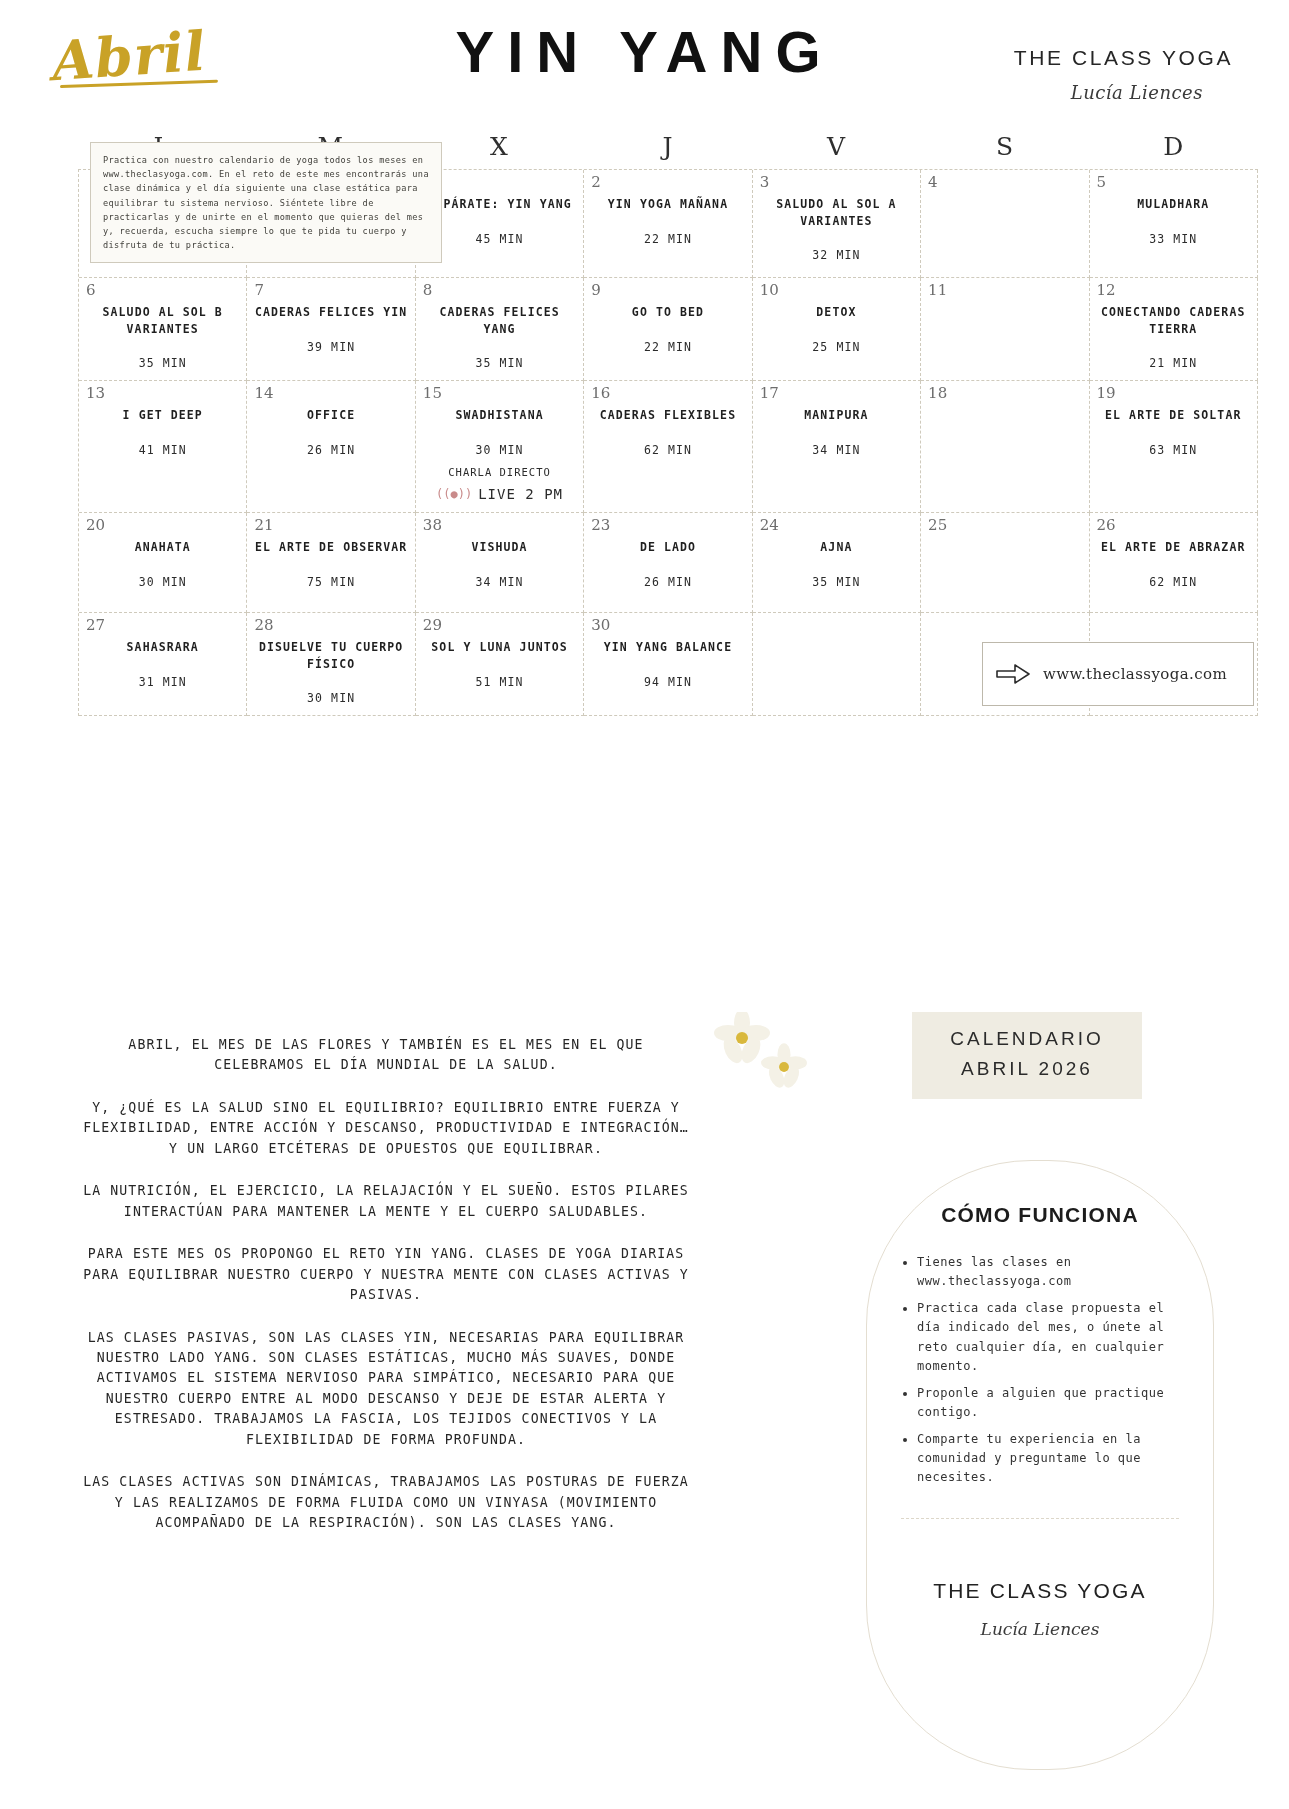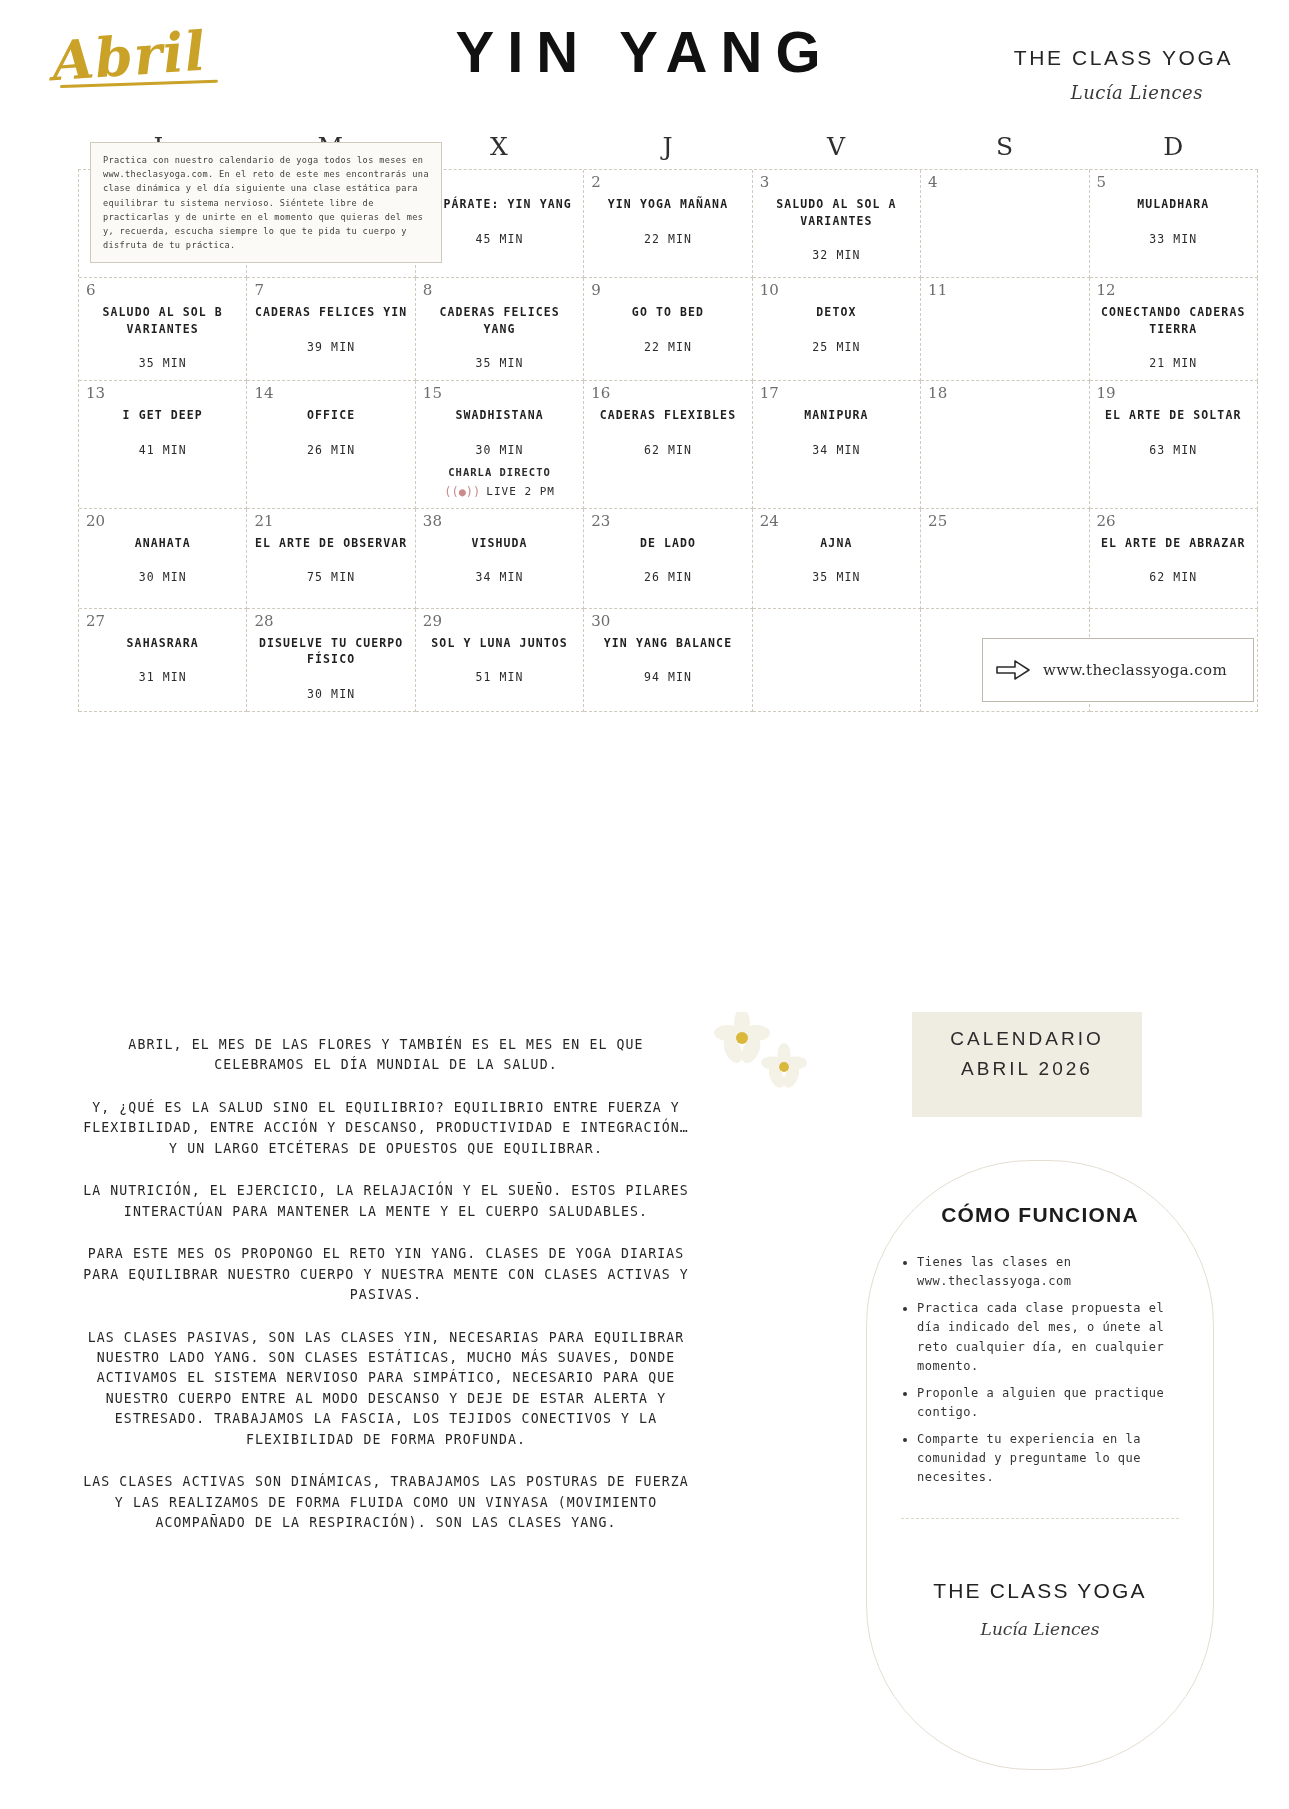--- a/index.html
+++ b/index.html
@@ -135,37 +135,37 @@
     letter-spacing: 1.1px;
     color: #2b2b2b;
     margin-top: 18px;
   }
   .live-block {
     margin-top: 7px;
     text-align: center;
   }
   .live-title {
     font-size: 10.5px;
-    font-weight: bold;
+    font-weight: normal;
     letter-spacing: 1px;
   }
   .live-row {
     margin-top: 3px;
     display: flex;
     align-items: center;
     justify-content: center;
     gap: 6px;
   }
   .live-icon {
     color: #c98b8b;
     font-size: 12px;
     line-height: 1;
   }
   .live-time {
-    font-size: 11px;
+    font-size: 14px;
     letter-spacing: 1px;
   }
 
   
   .note-box {
     position: absolute;
     left: 12px;
     top: 10px;
     width: 352px;
     box-sizing: border-box;
@@ -232,21 +232,21 @@
     height: 90px;
   }
 
   .cal-label {
     position: absolute;
     left: 912px;
     top: 12px;
     width: 230px;
     box-sizing: border-box;
     background: #efece2;
-    padding: 12px 8px 32px 8px;
+    padding: 12px 8px 14px 8px;
     text-align: center;
     font-family: "Liberation Sans", sans-serif;
     font-size: 19px;
     letter-spacing: 3px;
     color: #2b2b2b;
     line-height: 1.6;
   }
 
   .how-card {
     position: absolute;

